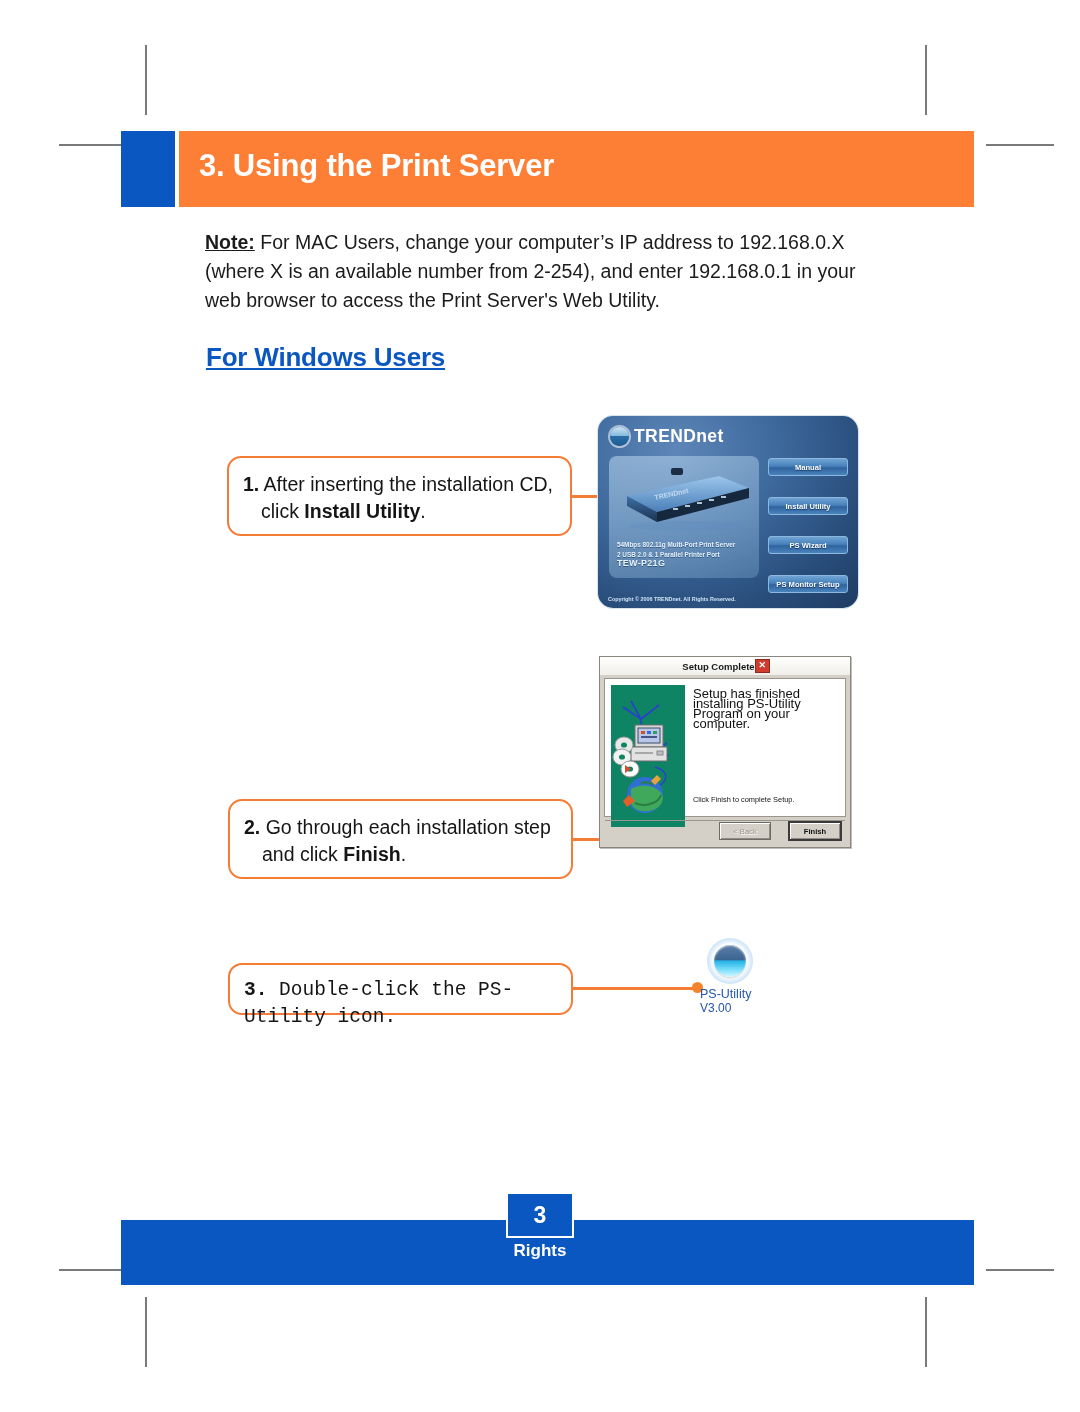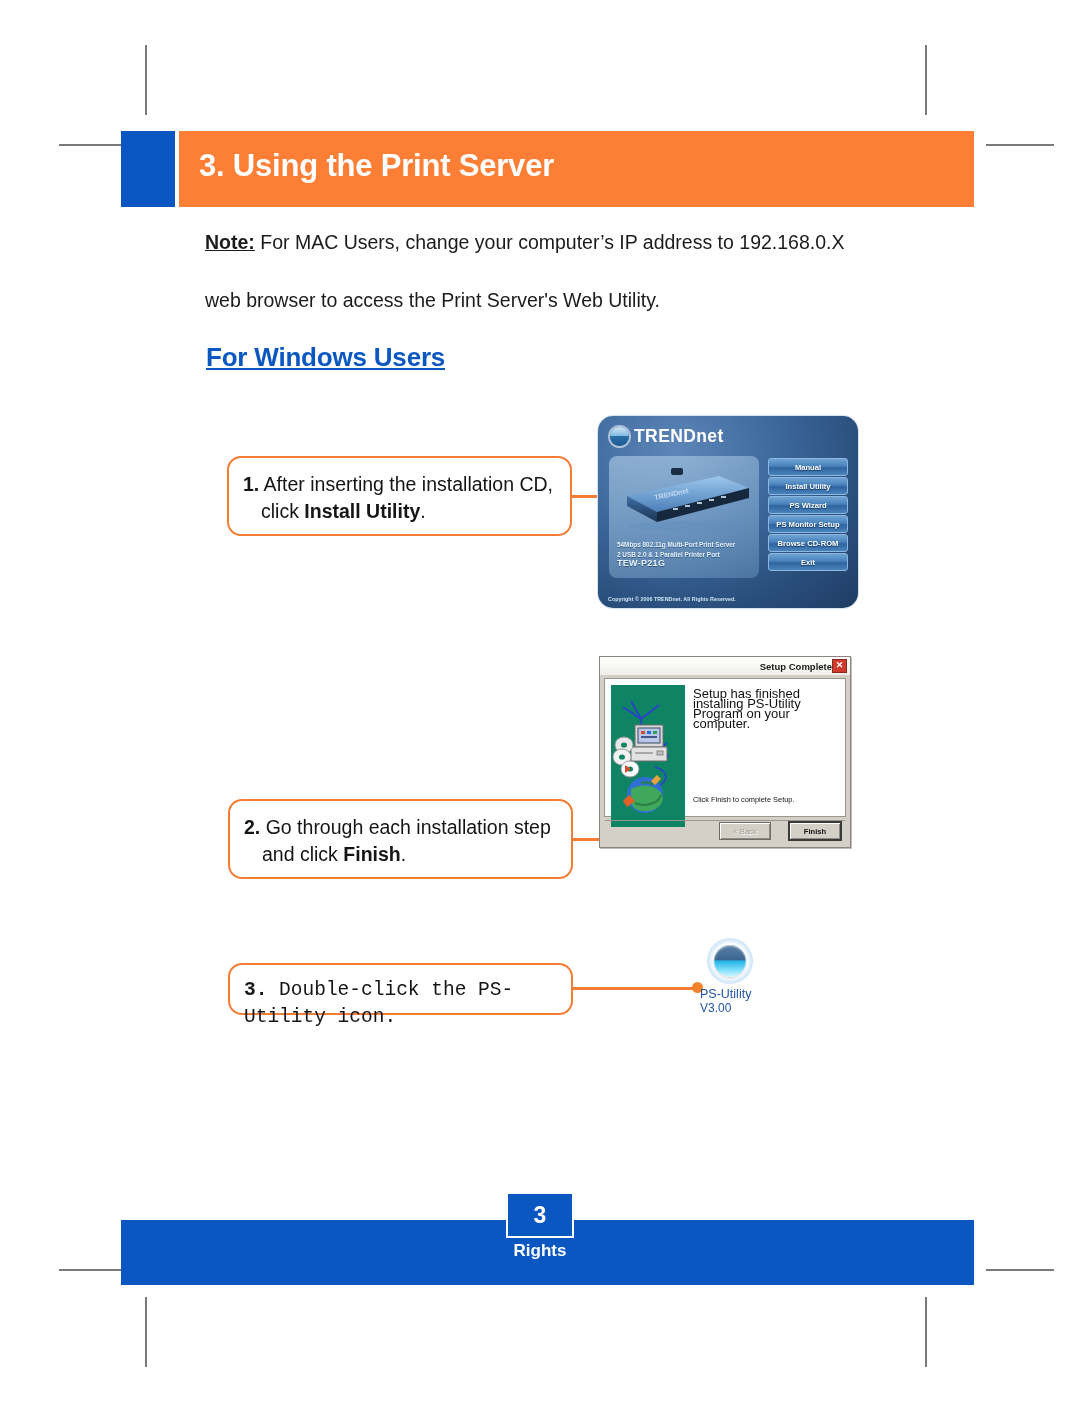--- a/index.html
+++ b/index.html
@@ -180,21 +180,21 @@
     font-size: 5.4px;
     font-weight: bold;
     color: #cfe2f2;
   }
   #autorun-buttons {
     position: absolute;
     left: 170px; top: 42px;
     width: 80px;
     display: flex;
     flex-direction: column;
-    gap: 1px;
+    gap: 21px;
   }
   .ar-btn {
     height: 16px;
     border-radius: 3px;
     background: linear-gradient(180deg, #6fa3d4 0%, #4781bb 45%, #2f639d 55%, #4a84bd 100%);
     border: 1px solid #8cb7de;
     color: #ffffff;
     font-size: 7.6px;
     font-weight: bold;
     display: flex;
@@ -215,21 +215,21 @@
     box-sizing: border-box;
     box-shadow: 1px 1px 0 rgba(0,0,0,.25);
   }
   #dialog-titlebar {
     position: absolute;
     left: 0; top: 0; right: 0;
     height: 18px;
     background: linear-gradient(180deg, #ffffff 0%, #f0efea 100%);
     display: flex;
     align-items: center;
-    justify-content: flex-end;
+    justify-content: center;
     padding: 0 3px 0 5px;
     box-sizing: border-box;
   }
   #dialog-title {
     font-size: 9.5px;
     font-weight: bold;
     color: #1a1a1a;
   }
   #dialog-close {
     width: 13px; height: 12px;
@@ -379,21 +379,21 @@
 <div class="crop h" style="left:986px; top:1269px;"></div>
 
 <div id="header-band">
   <div id="header-blue"></div>
   <div id="header-orange"></div>
   <div id="header-title">3. Using the Print Server</div>
 </div>
 
 <div id="note-block">
   <span id="note-label">Note:</span><span> For MAC Users, change your computer’s IP address to 192.168.0.X</span><br>
-  <br>
+  <span>(where X is an available number from 2-254), and enter 192.168.0.1 in your</span><br>
   <span>web browser to access the Print Server's Web Utility.</span>
 </div>
 
 <div id="windows-heading">For Windows Users</div>
 
 <div class="callout" id="callout-1">
   <span class="num">1.</span><span> After inserting the installation CD,</span>
   <span class="ind"><span>click </span><b>Install Utility</b><span>.</span></span>
 </div>
 <div class="conn h" style="left:572px; top:495px; width:215px;"></div>

